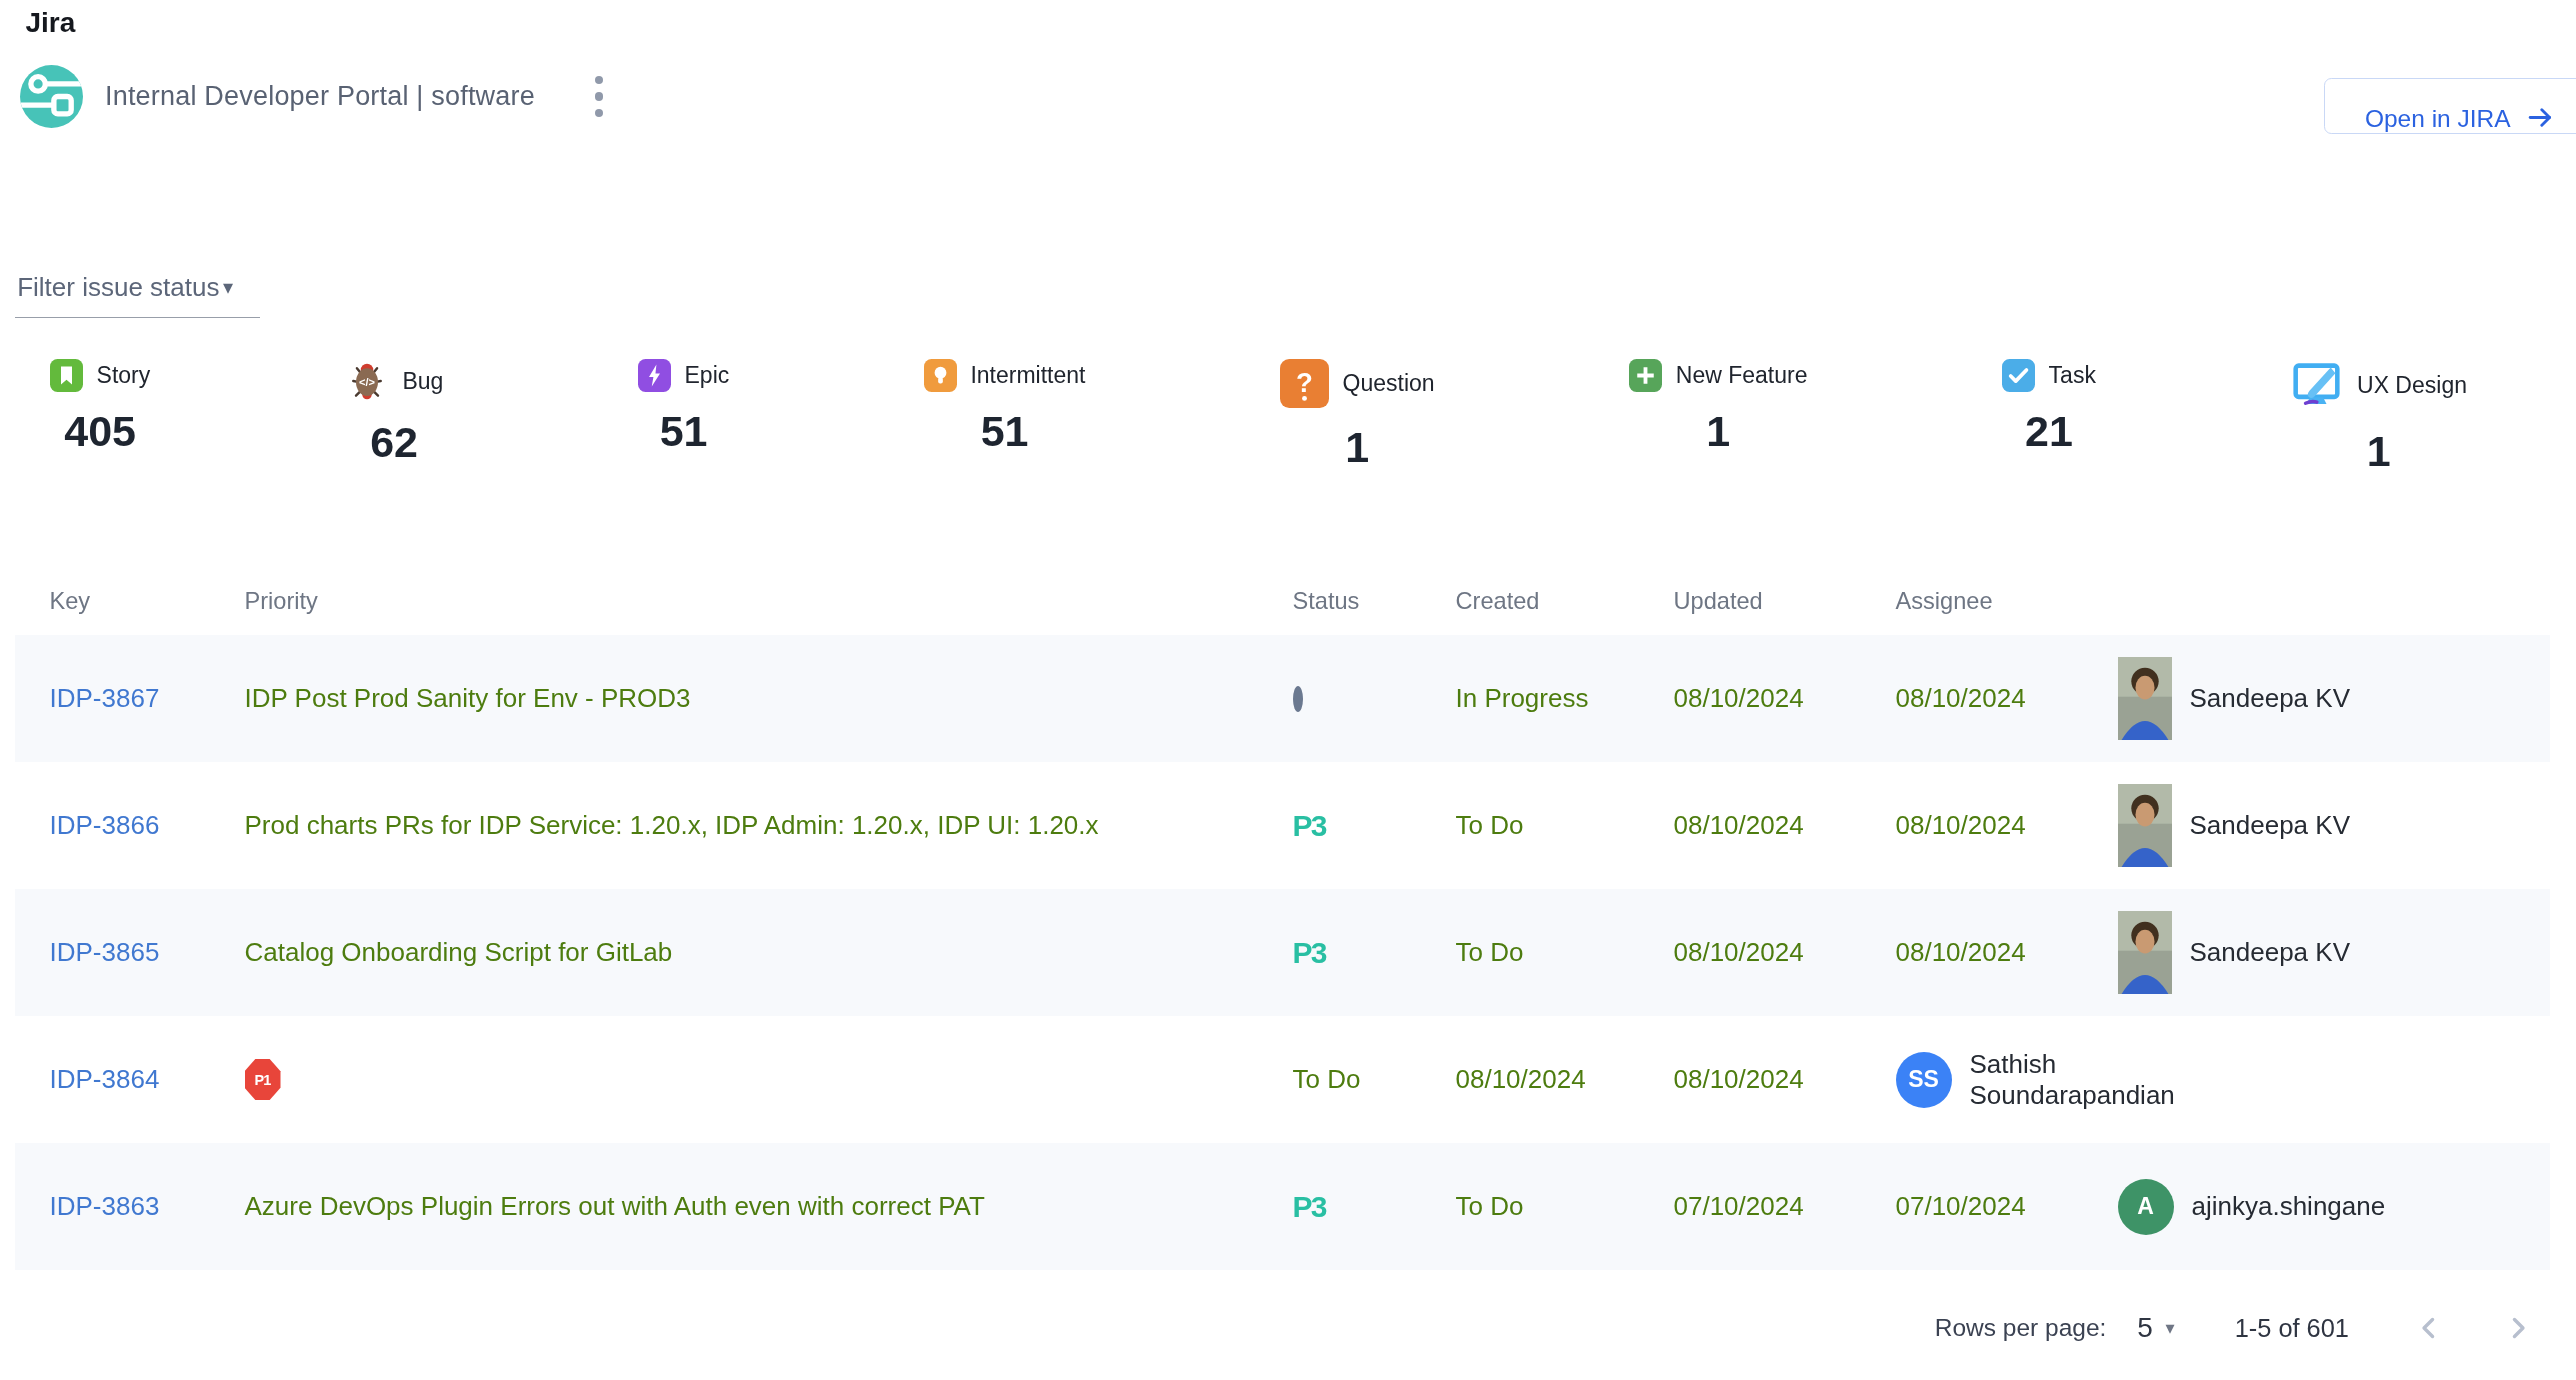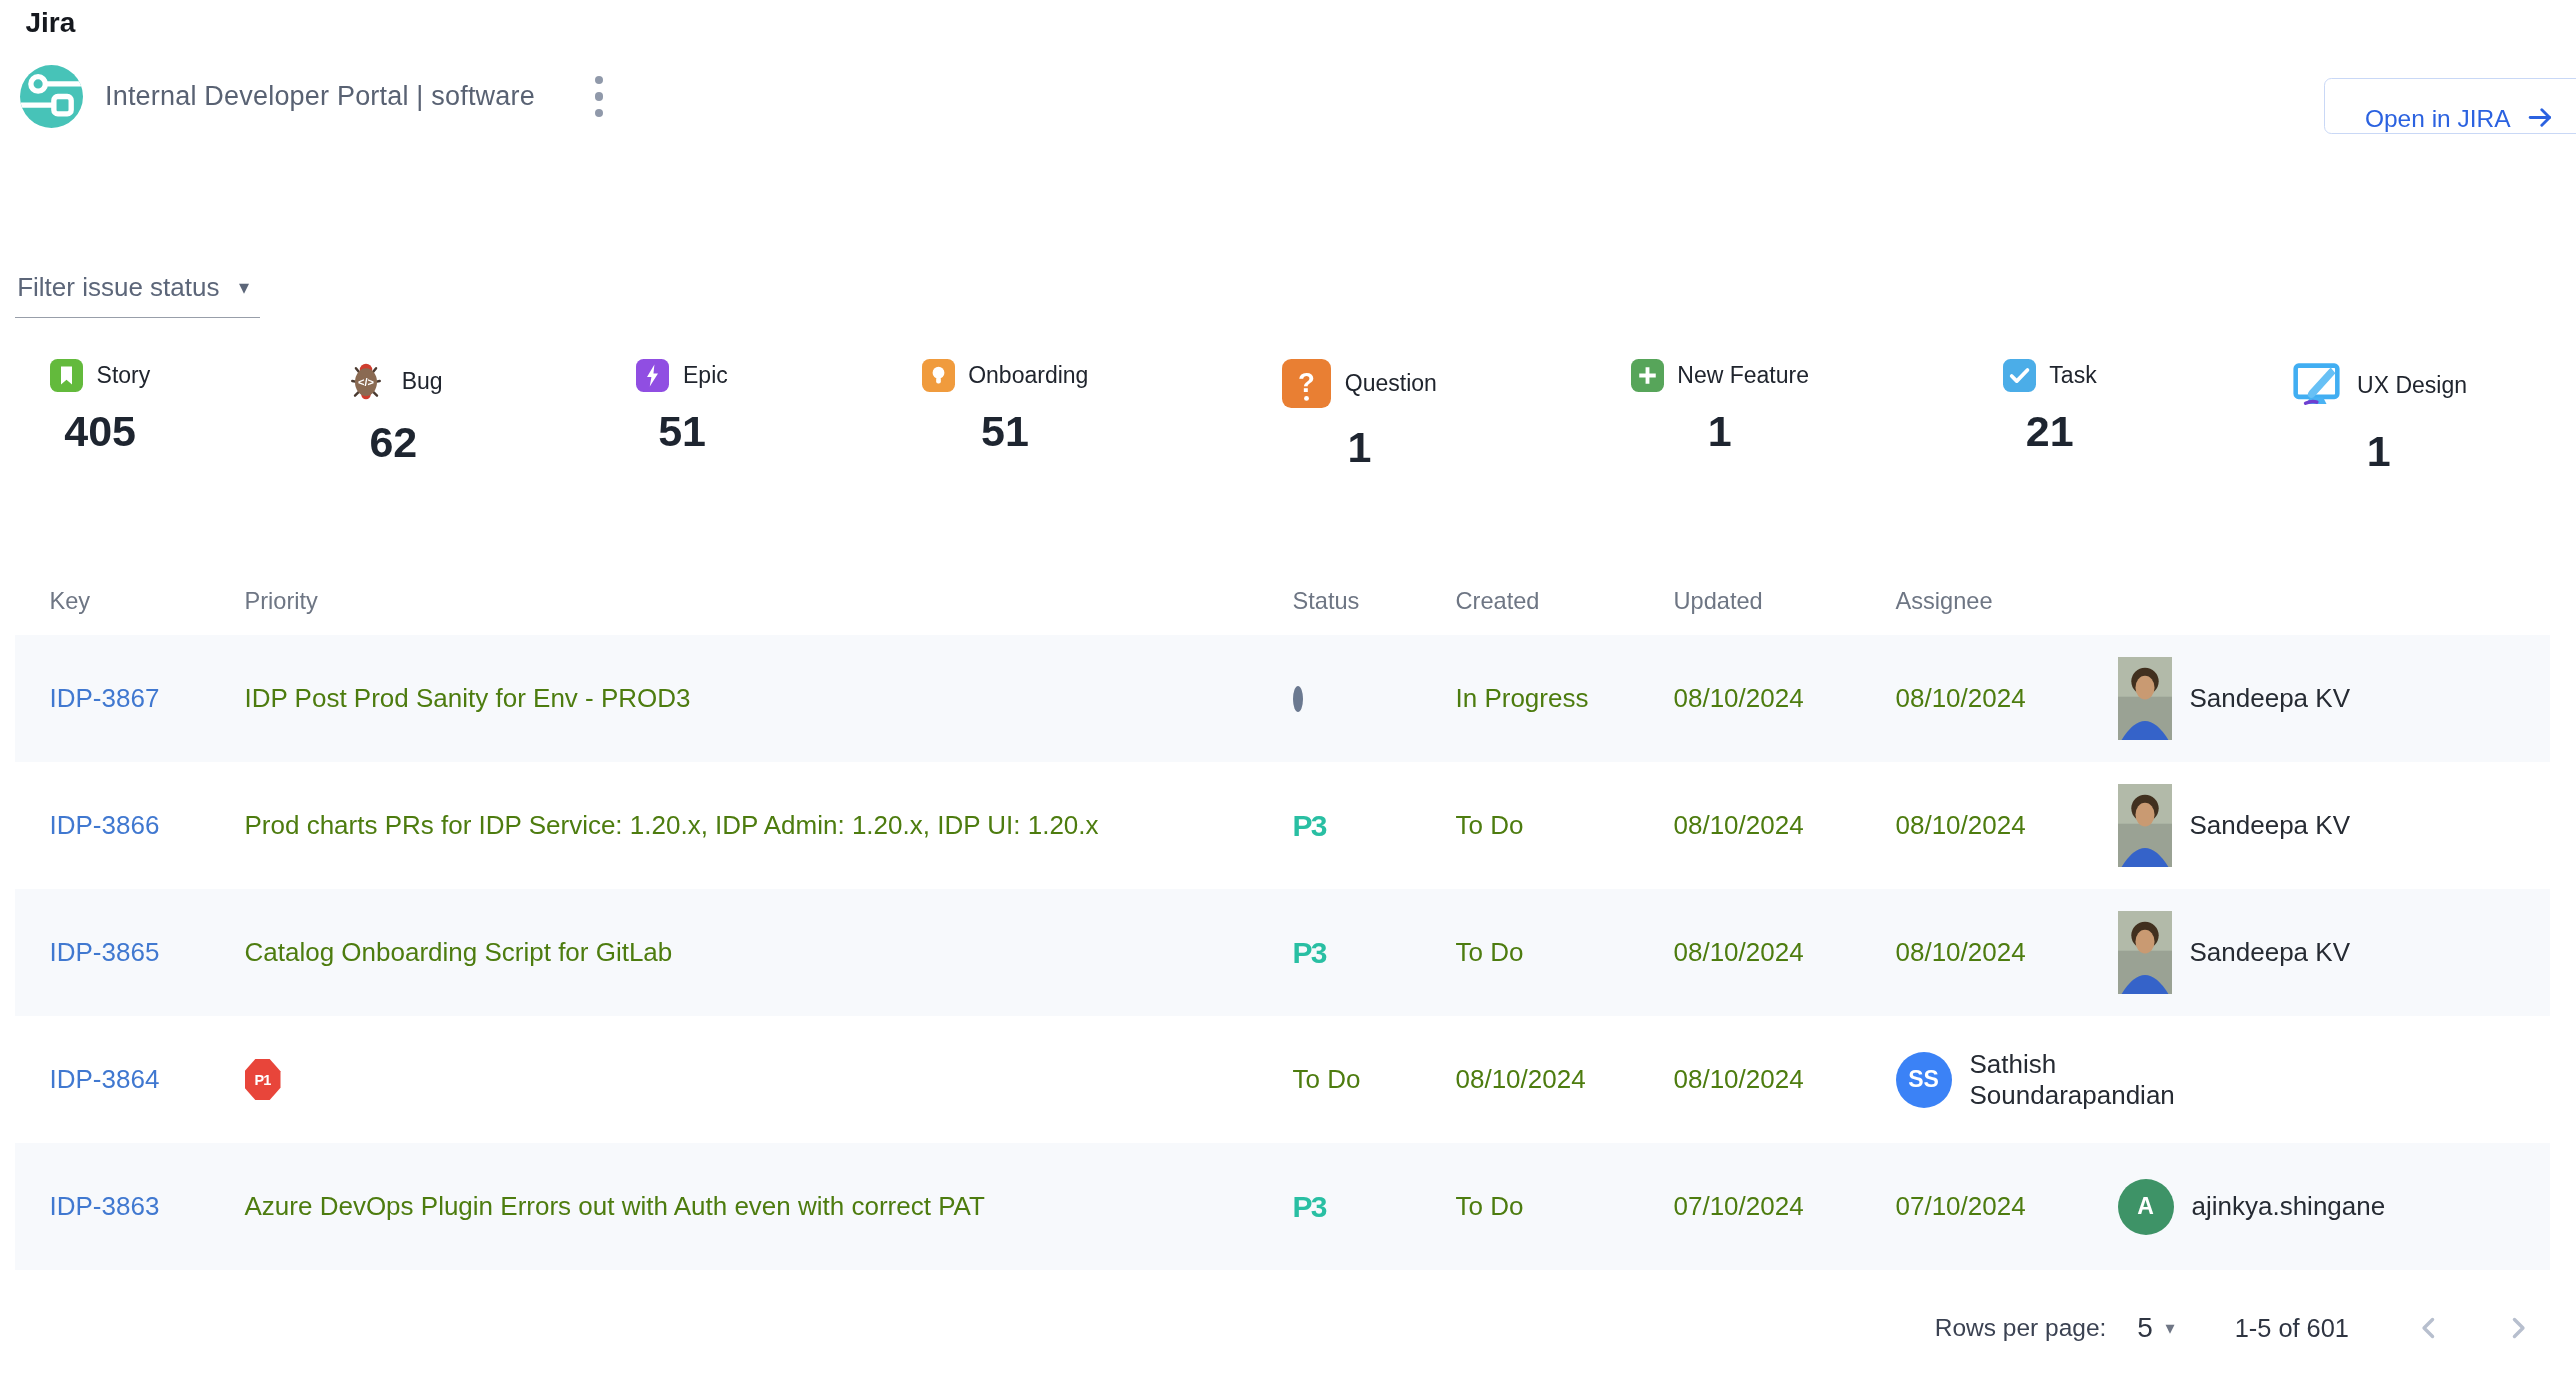--- a/index.html
+++ b/index.html
@@ -14,21 +14,21 @@
   .entity-name { margin-left:22px; font-size:27px; color:#596273; letter-spacing:0.2px; }
   .kebab { margin-left:51px; display:flex; flex-direction:column; gap:8.2px; padding:9px; cursor:pointer; }
   .kebab i { width:8.2px; height:8.2px; border-radius:50%; background:#9099aa; }
   .open-btn { left:2324px; top:78px; width:273px; height:56px; background:#fff;
     border:1.8px solid #c9d8f6; border-radius:7.3px; display:flex; align-items:flex-end; justify-content:center;
     gap:14.5px; font-size:24.5px; color:#2b62e0; cursor:pointer; }
   .open-btn svg { width:31px; height:31px; }
 
   
   .filter { left:15.4px; top:268px; width:245px; border-bottom:1.8px solid #989ea9;
-    padding:3.6px 1.8px 14.5px 1.8px; font-size:26px; color:#5c6679; display:flex; align-items:center; cursor:pointer;gap:16px; }
+    padding:3.6px 1.8px 14.5px 1.8px; font-size:26px; color:#5c6679; display:flex; align-items:center; cursor:pointer; }
   .filter .caret { margin-left:3.6px; font-size:20px; color:#5c6679; }
 
   
   .counters { left:50px; right:109px; top:359px; display:flex; justify-content:space-between; }
   .issue-type { display:flex; flex-direction:column; align-items:center; }
   .it-head { display:flex; align-items:center; gap:13.6px; }
   .it-icon { display:flex; align-items:center; justify-content:center; }
   .it-icon.size-md  svg { width:33px; height:33px; }
   .it-icon.size-bug svg { width:44px; height:44px; }
   .it-icon.size-lg  svg { width:49px; height:49px; }
@@ -165,21 +165,21 @@
 
   <div class="issue-type">
     <div class="it-head">
       <span class="it-icon size-md">
           <svg viewBox="0 0 24 24">
             <rect width="24" height="24" rx="5.5" fill="#F09B3D"></rect>
             <circle cx="12" cy="10" r="4.3" fill="#fff"></circle>
             <rect x="10.3" y="13.2" width="3.4" height="4.6" rx="1.4" fill="#fff"></rect>
           </svg>
         </span>
-      <span class="it-label">Onboarding</span>
+      <span class="it-label">Intermittent</span>
     </div>
     <div class="it-count">51</div>
   </div>
 
   <div class="issue-type">
     <div class="it-head">
       <span class="it-icon size-lg">
           <svg viewBox="0 0 24 24">
             <rect width="24" height="24" rx="4.5" fill="#E97F33"></rect>
             <text x="12" y="16.2" font-size="13.5" font-weight="bold" fill="#fff" text-anchor="middle" font-family="sans-serif">?</text>

